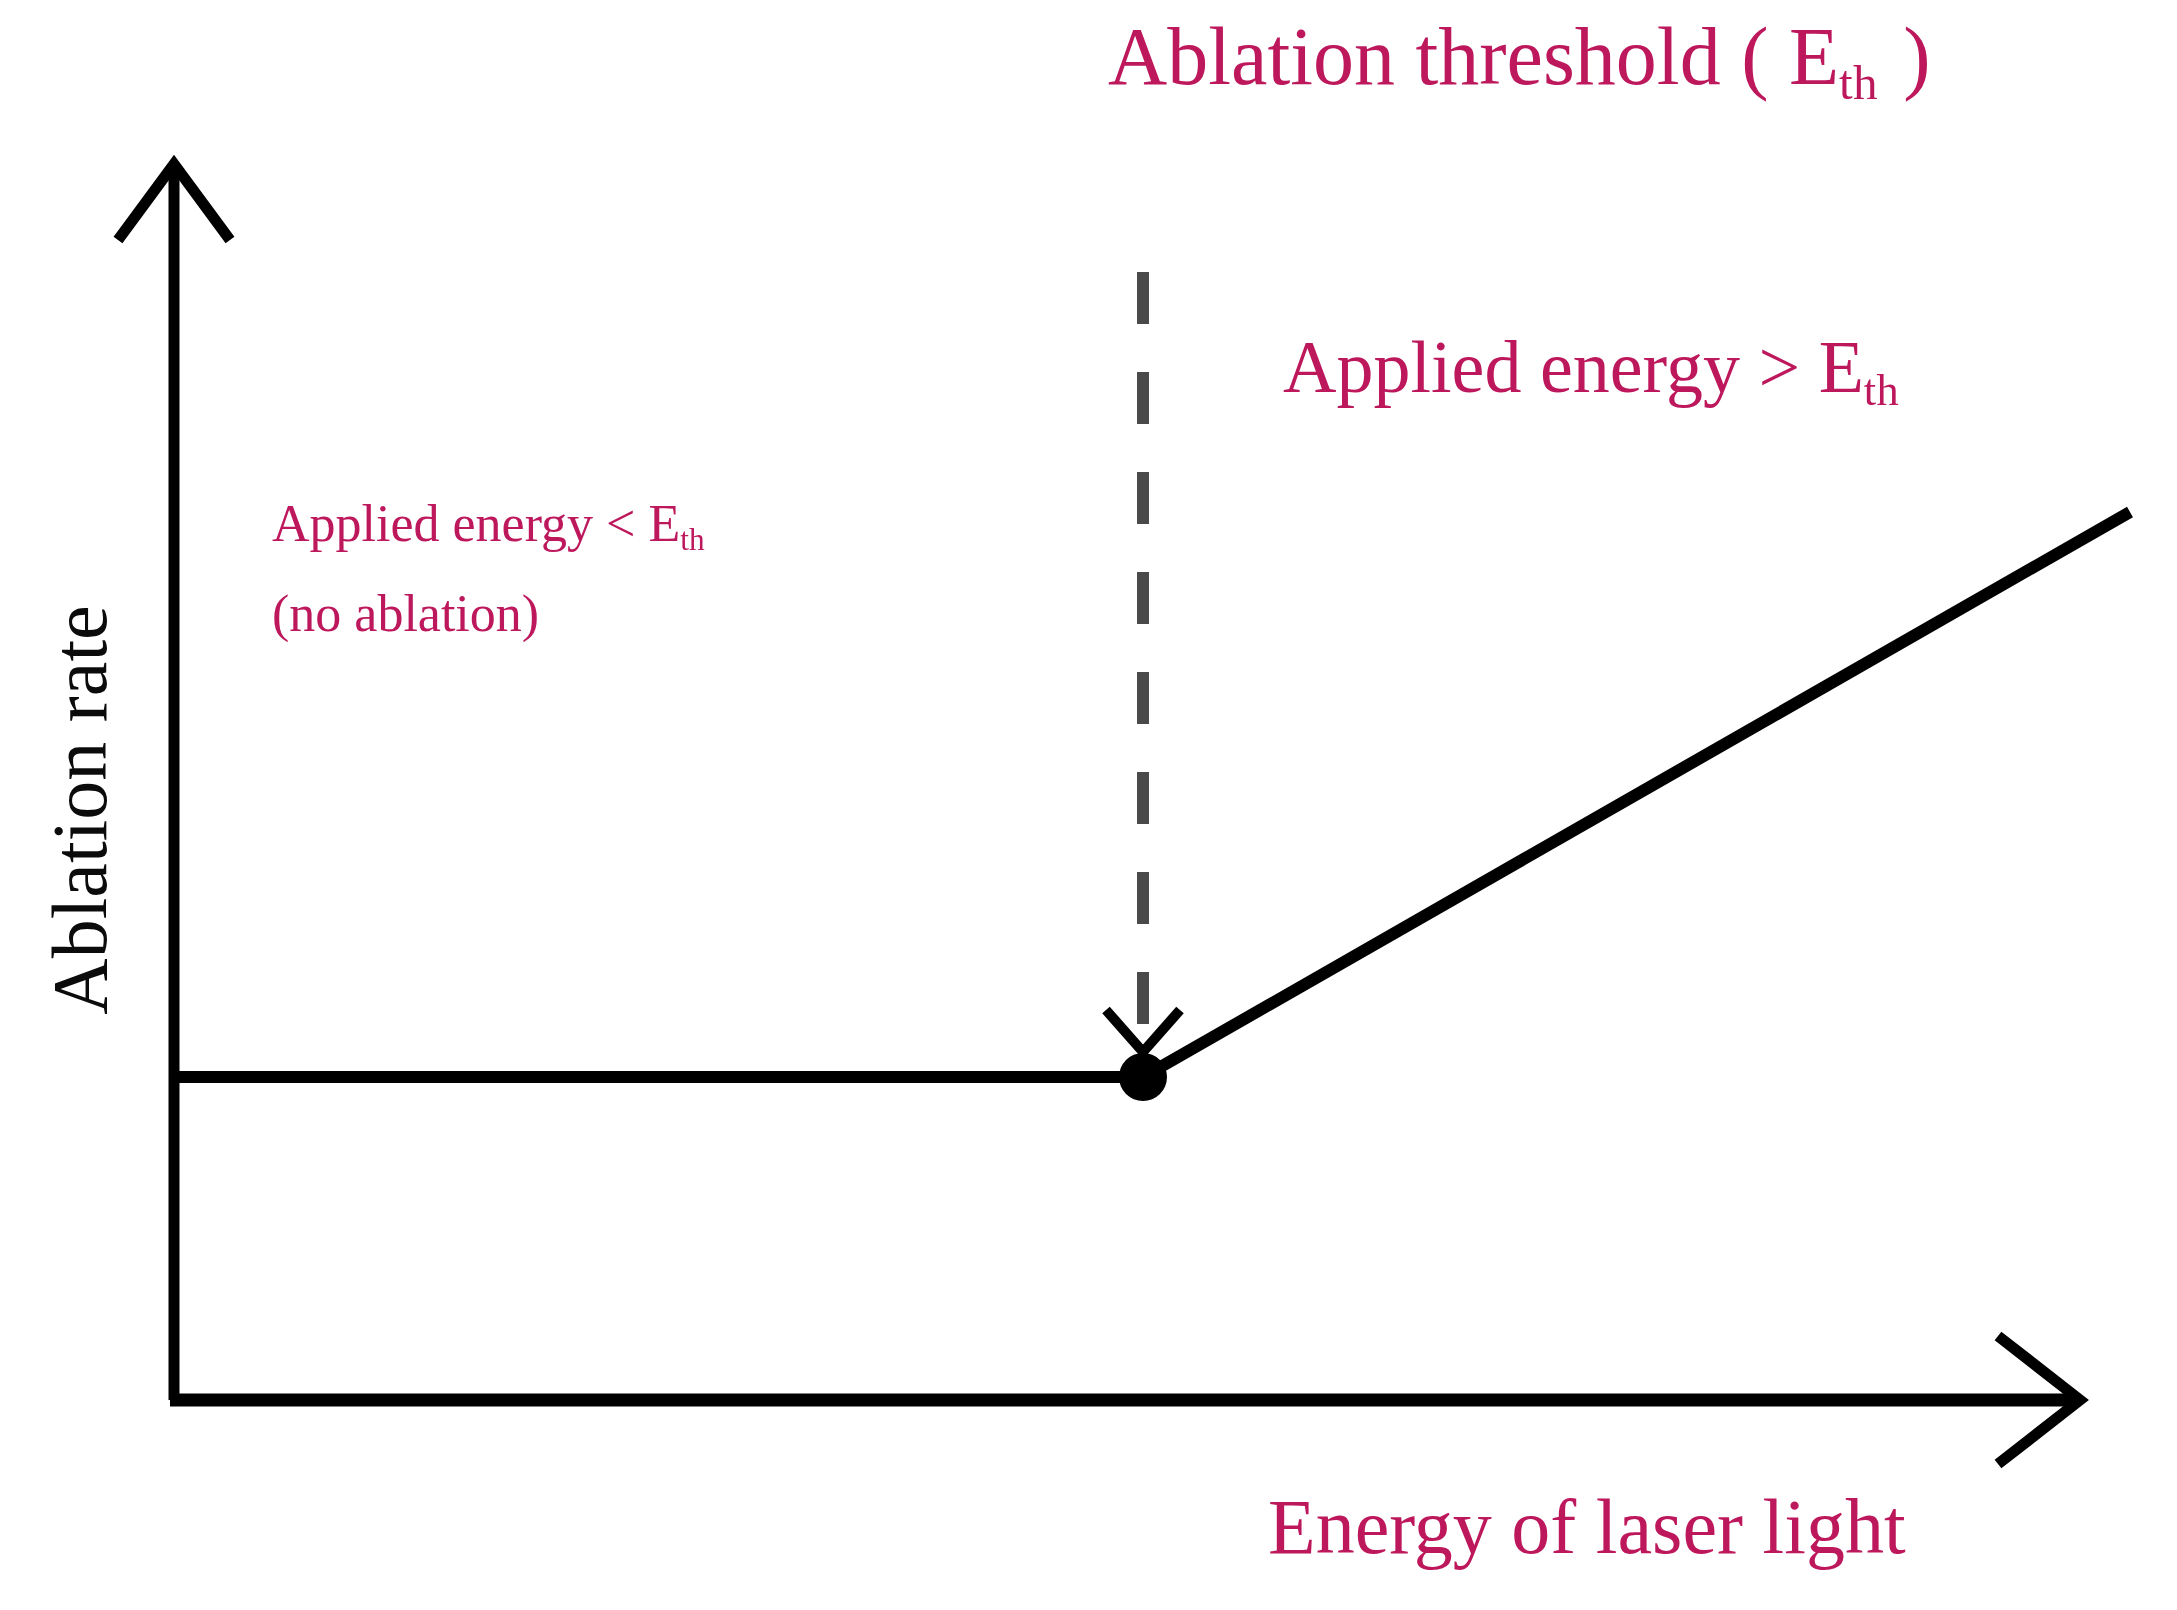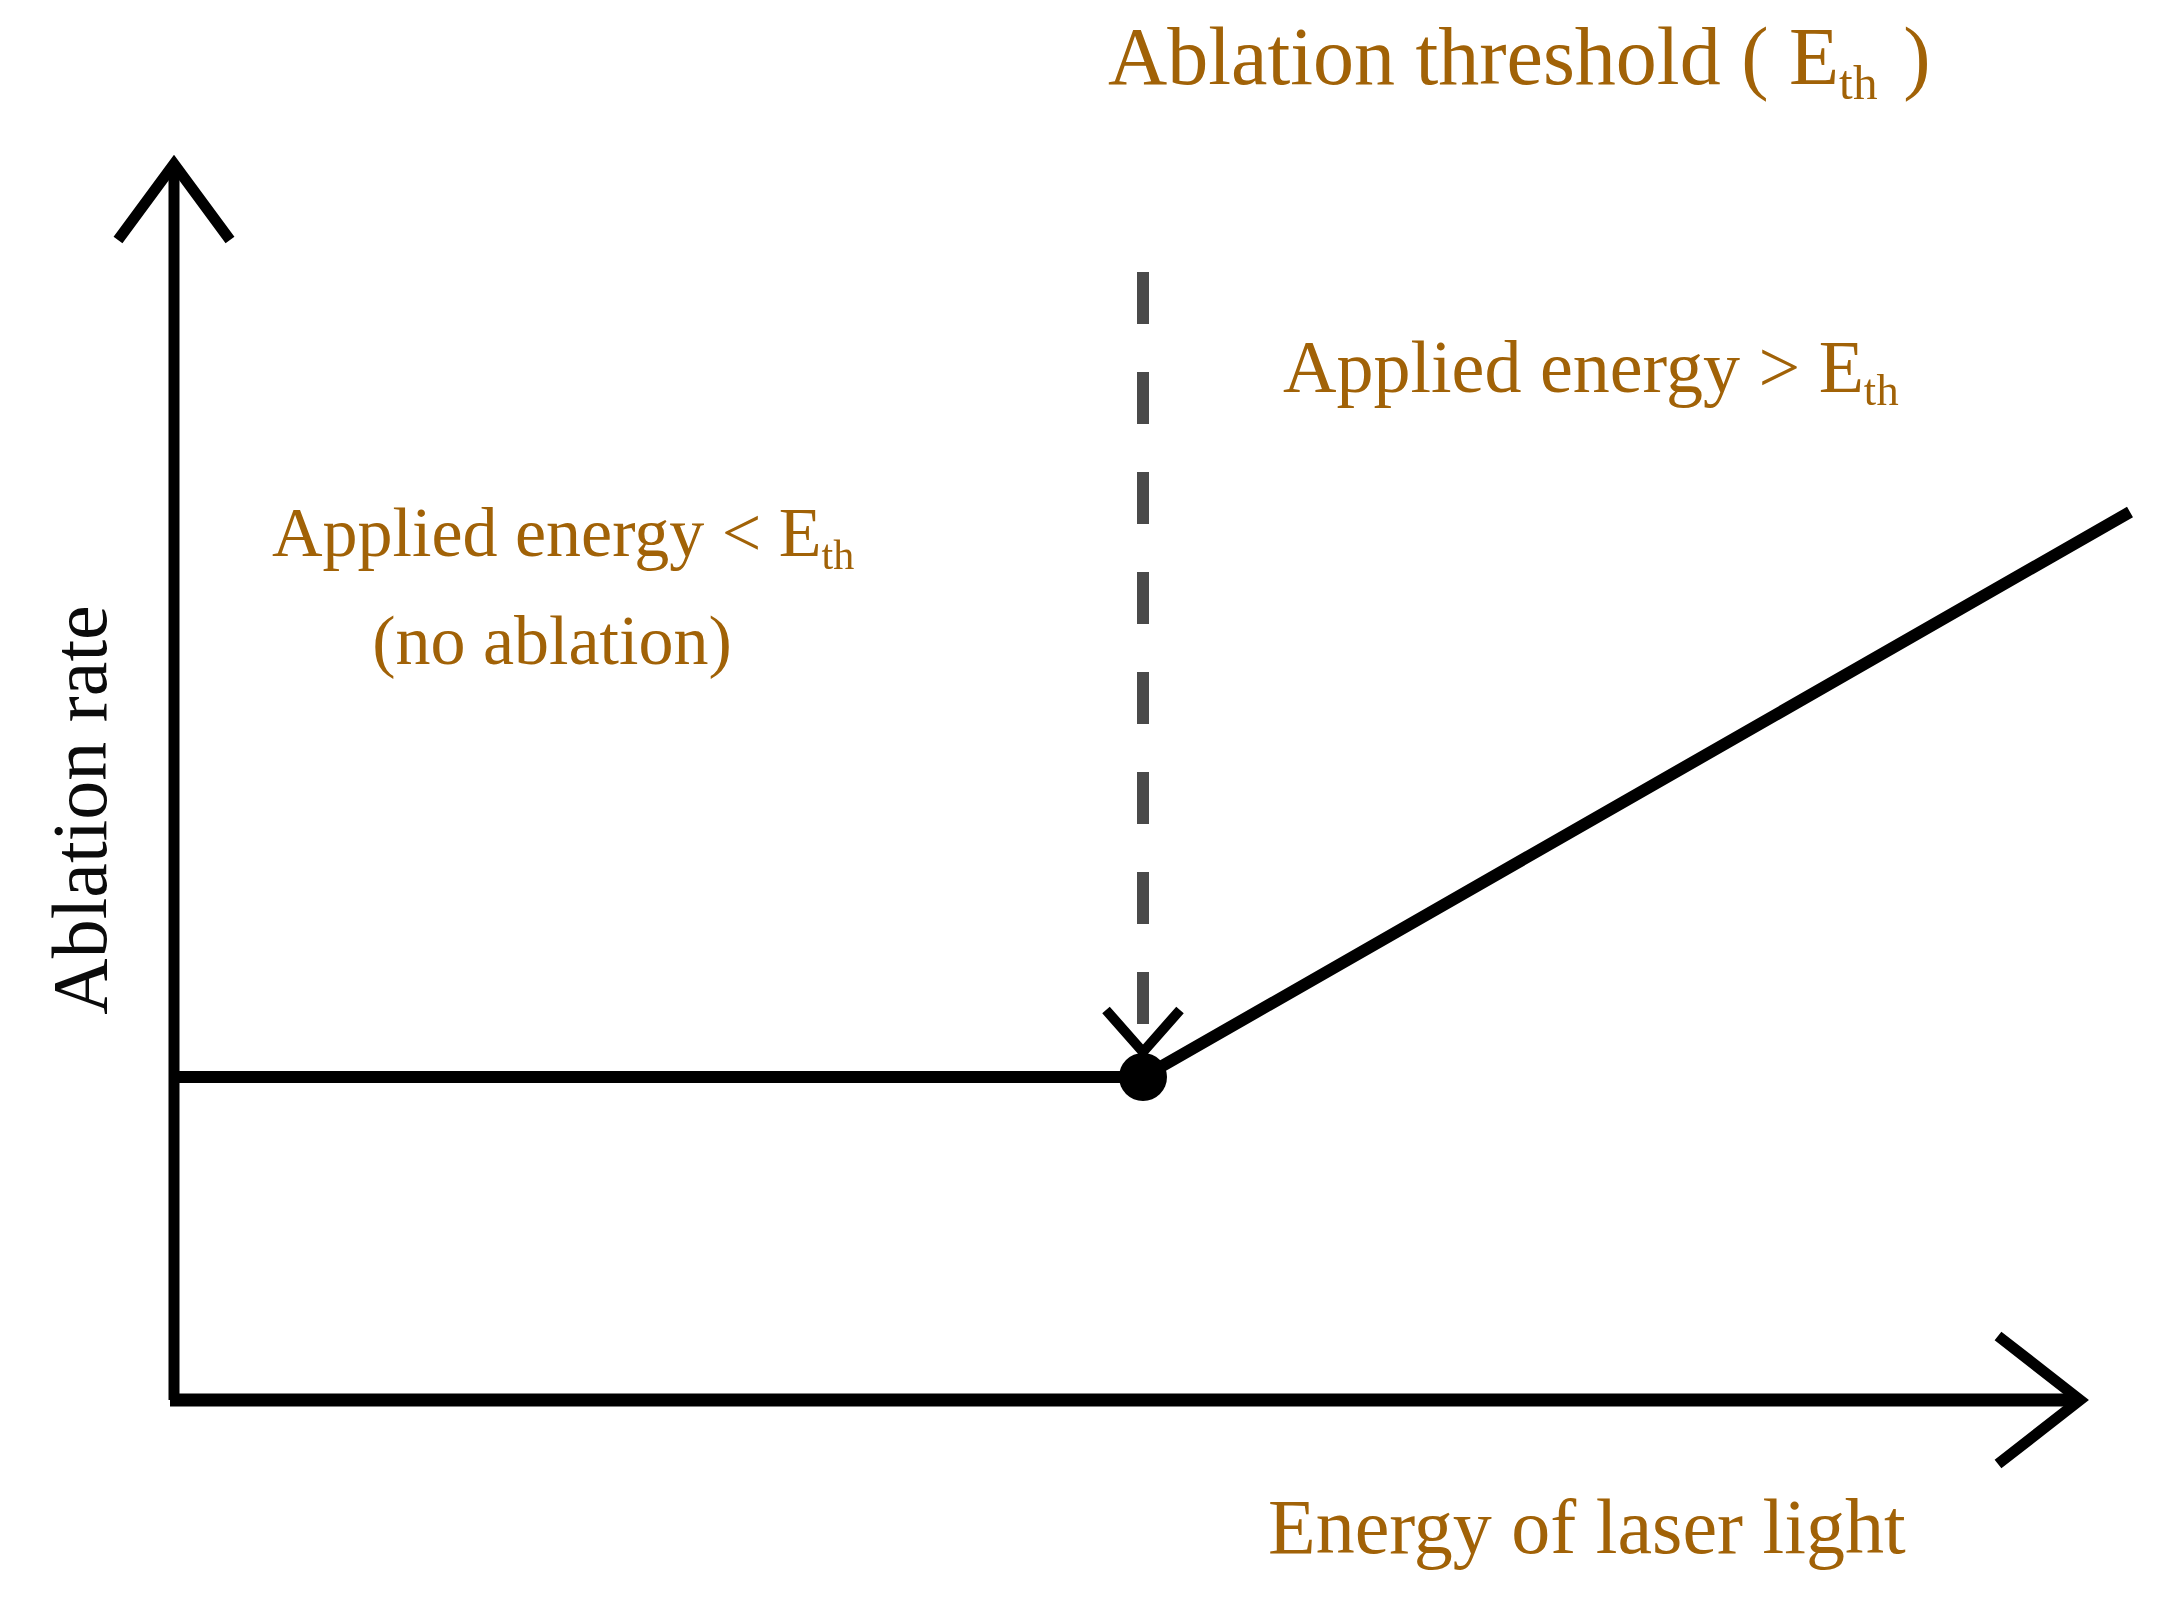--- a/index.html
+++ b/index.html
@@ -25,43 +25,43 @@
     top: 0;
     width: 2177px;
     height: 1610px;
   }
 
   
   .txt {
     position: absolute;
     white-space: nowrap;
     line-height: 1.0;
-    color: #a16207;
+    color: #be185d;
     font-family: "Liberation Serif", "DejaVu Serif", serif;
   }
   .sub {
     font-size: 0.60em;
     vertical-align: baseline;
     position: relative;
     top: 0.30em;
     letter-spacing: 0.005em;
   }
 
   #chart-title {
     left: 1108px;
     top: 16px;
     font-size: 82px;
   }
   #chart-title .paren-gap { letter-spacing: 0.06em; }
 
   #annot-left {
     left: 272px;
     top: 498px;
-    font-size: 70px;
-    text-align: center;
+    font-size: 52px;
+    text-align: left;
     width: 560px;
   }
   #annot-left .line2 { display: block; margin-top: 38px; }
 
   #annot-right {
     left: 1283px;
     top: 330px;
     font-size: 74px;
     text-align: left;
     width: 800px;

